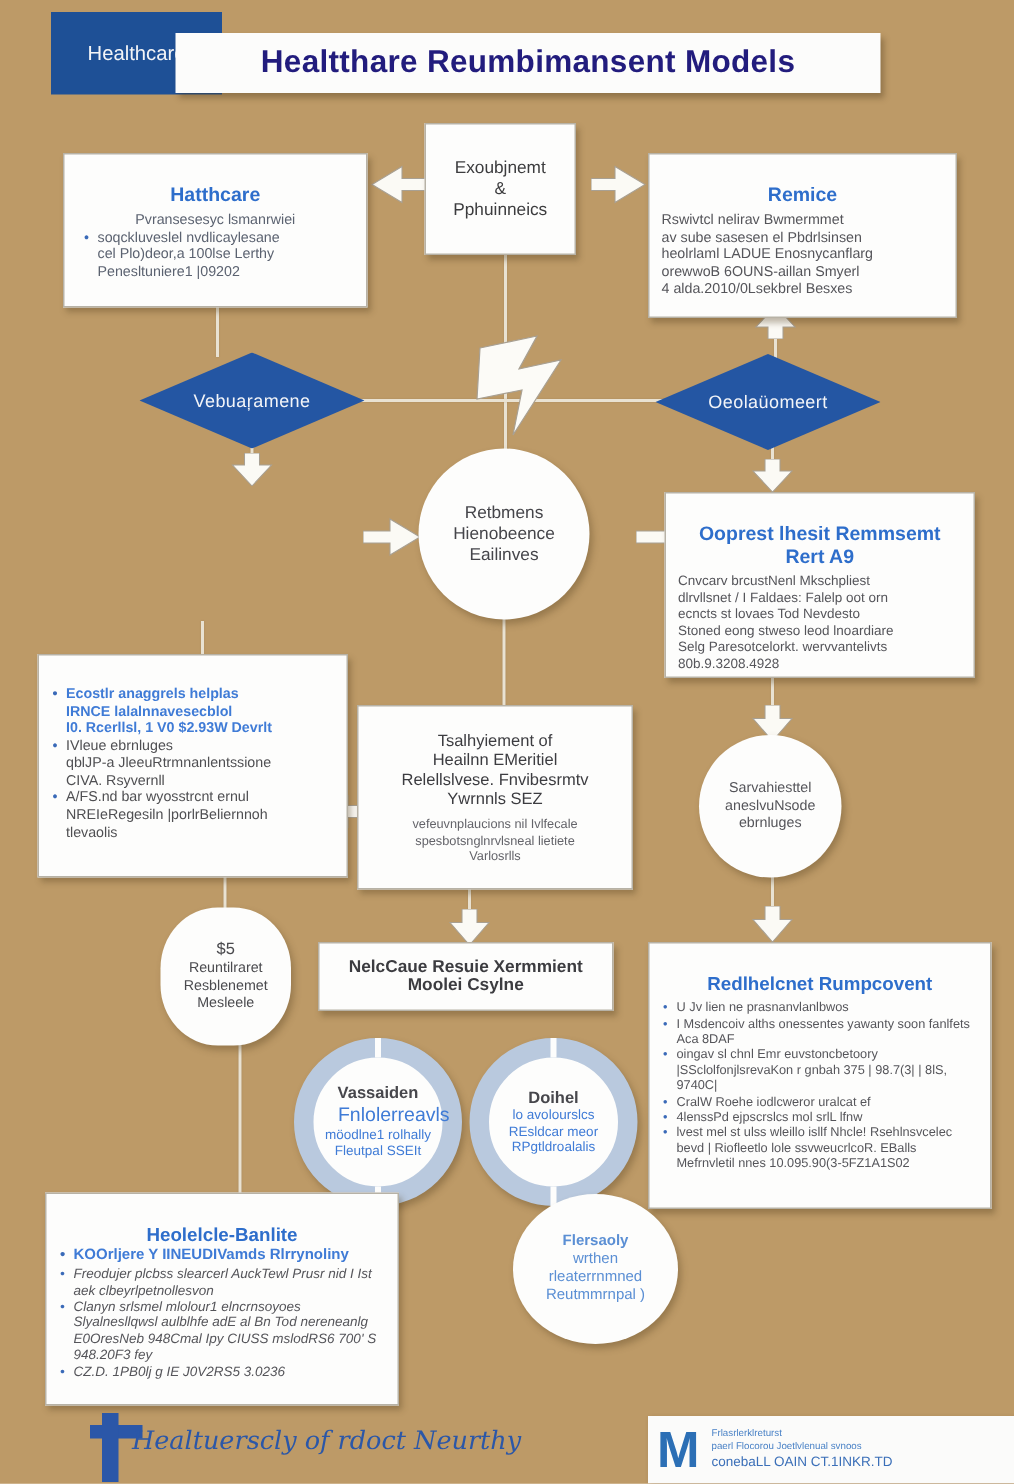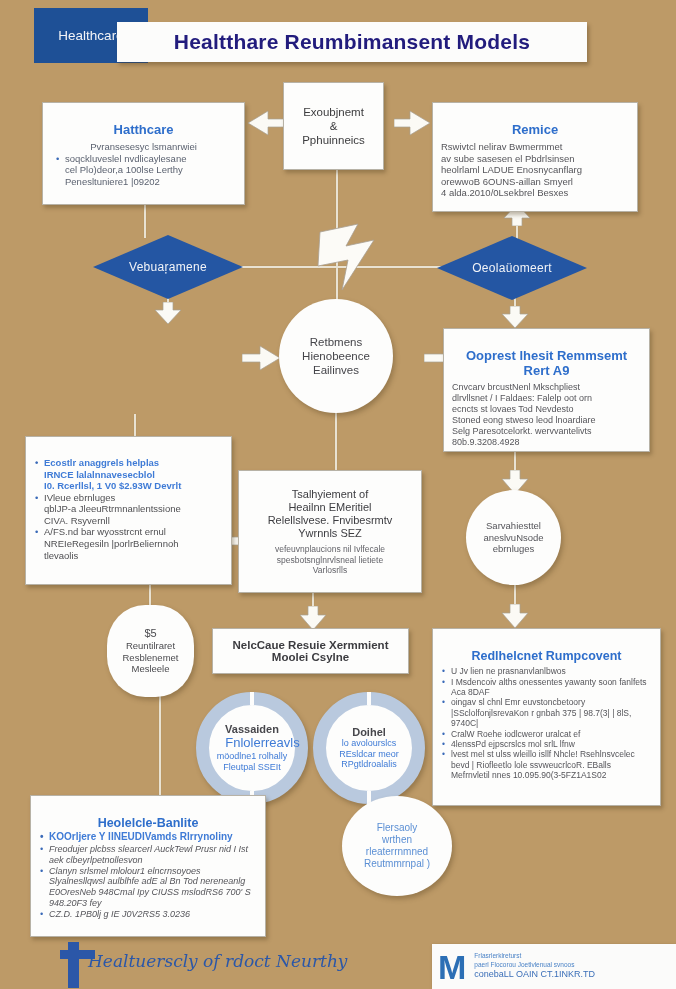--- a/index.html
+++ b/index.html
@@ -261,21 +261,21 @@
     <div class="title" style="font-size:12.5px;margin-bottom:1px;">Heolelcle-Banlite</div>
     <div class="li body-blue" style="font-size:10px;font-weight:bold;">KOOrljere Y IINEUDIVamds Rlrrynoliny</div>
     <div class="body-gray" style="font-size:9px;color:#55555a;font-style:italic;">
       <div class="li">Freodujer plcbss slearcerl AuckTewl Prusr nid I Ist aek clbeyrlpetnollesvon</div>
       <div class="li">Clanyn srlsmel mlolour1 elncrnsoyoes Slyalnesllqwsl aulblhfe adE al Bn Tod nereneanlg E0OresNeb 948Cmal Ipy CIUSS mslodRS6 700' S 948.20F3 fey</div>
       <div class="li">CZ.D. 1PB0lj g IE J0V2RS5 3.0236</div>
     </div>
   </div>
 
   <div class="circle" style="left:342px;top:796px;width:110px;height:100px;">
-    <div class="body-blue" style="font-size:10px;color:#5b8fd4;">Flersaoly</div>
+    <div class="body-blue" style="font-size:10px;color:#5b8fd4;font-weight:bold;">Flersaoly</div>
     <div class="body-blue" style="font-size:10px;color:#5b8fd4;">wrthen</div>
     <div class="body-blue" style="font-size:10px;color:#5b8fd4;">rleaterrnmned</div>
     <div class="body-blue" style="font-size:10px;color:#5b8fd4;">Reutmmrnpal )</div>
   </div>
 
   <div id="foot-cross-h"></div>
   <div id="foot-cross-v"></div>
   <div id="foot-text">Healtuerscly of rdoct Neurthy</div>
 
   <div id="logo-box">

